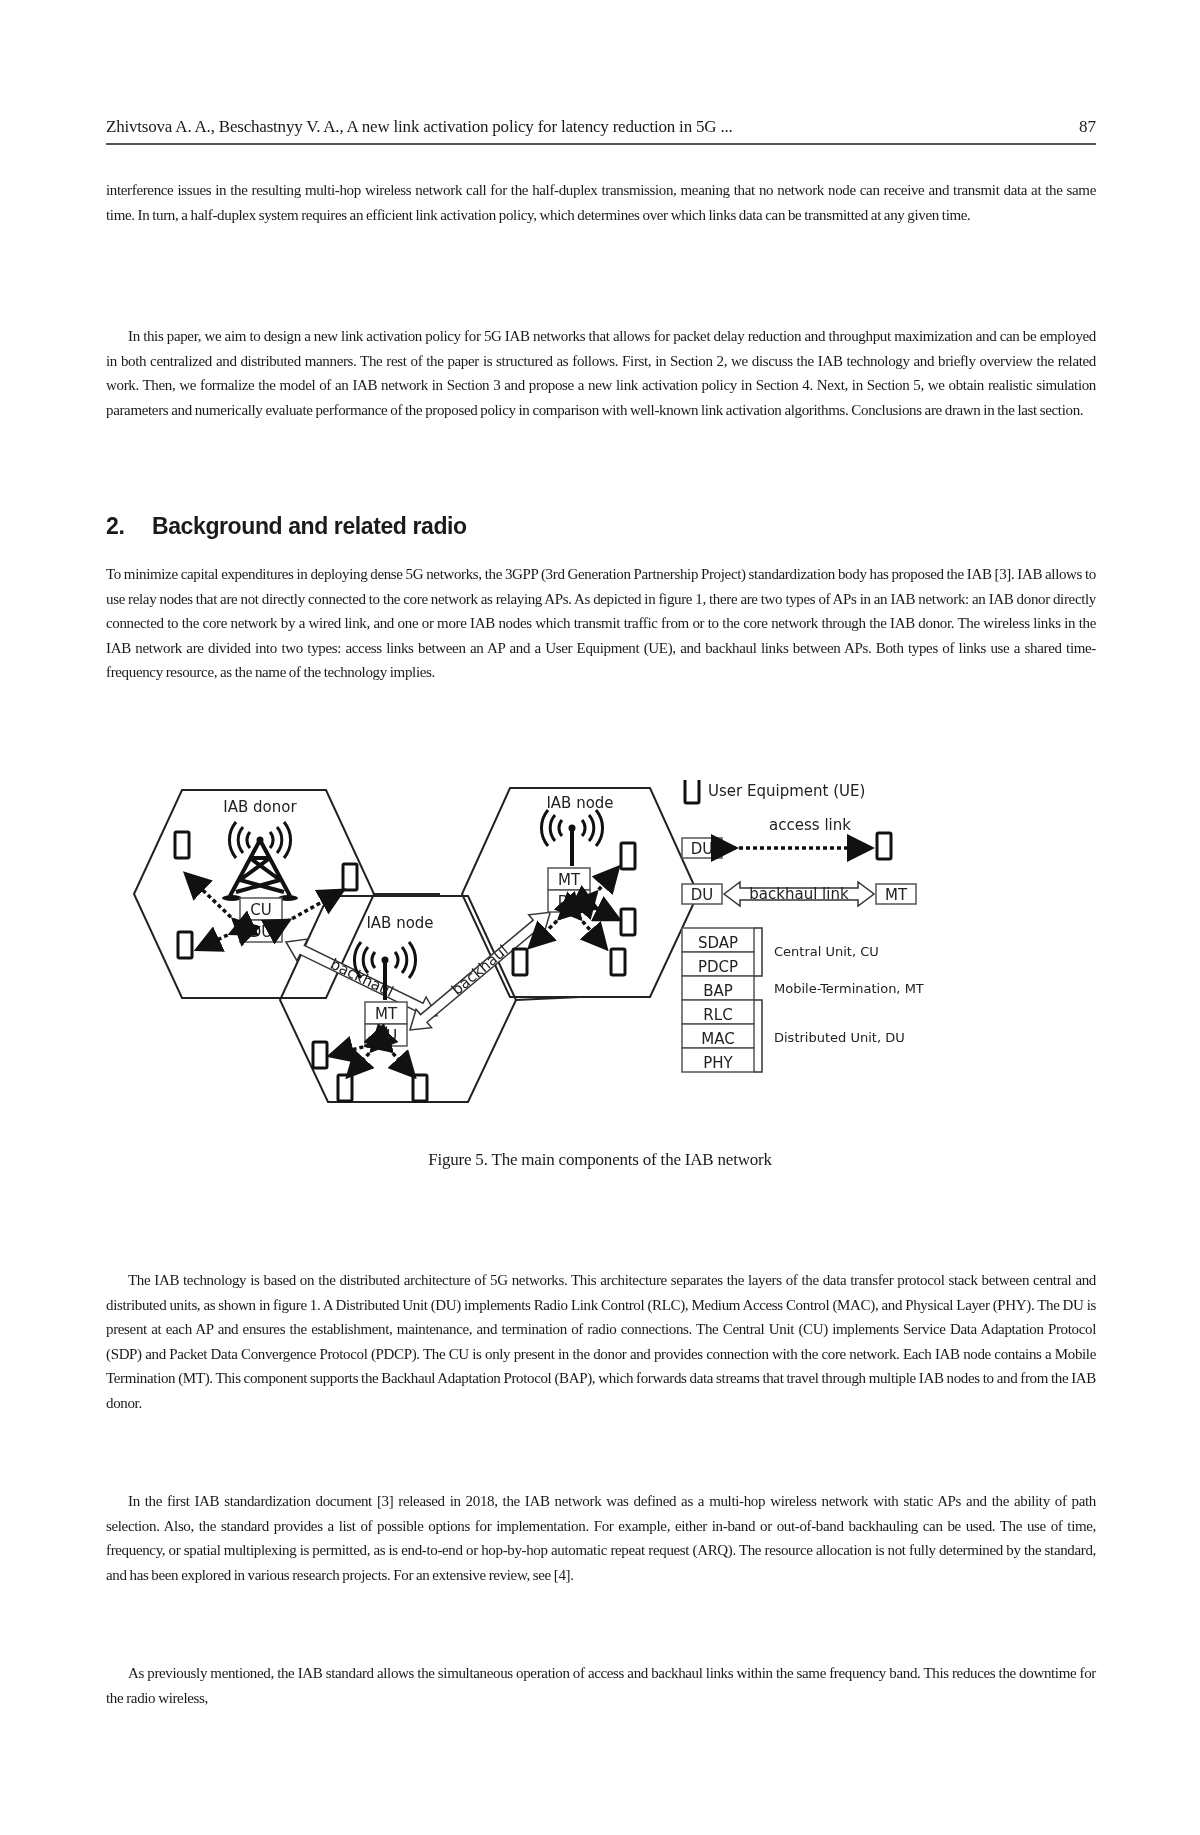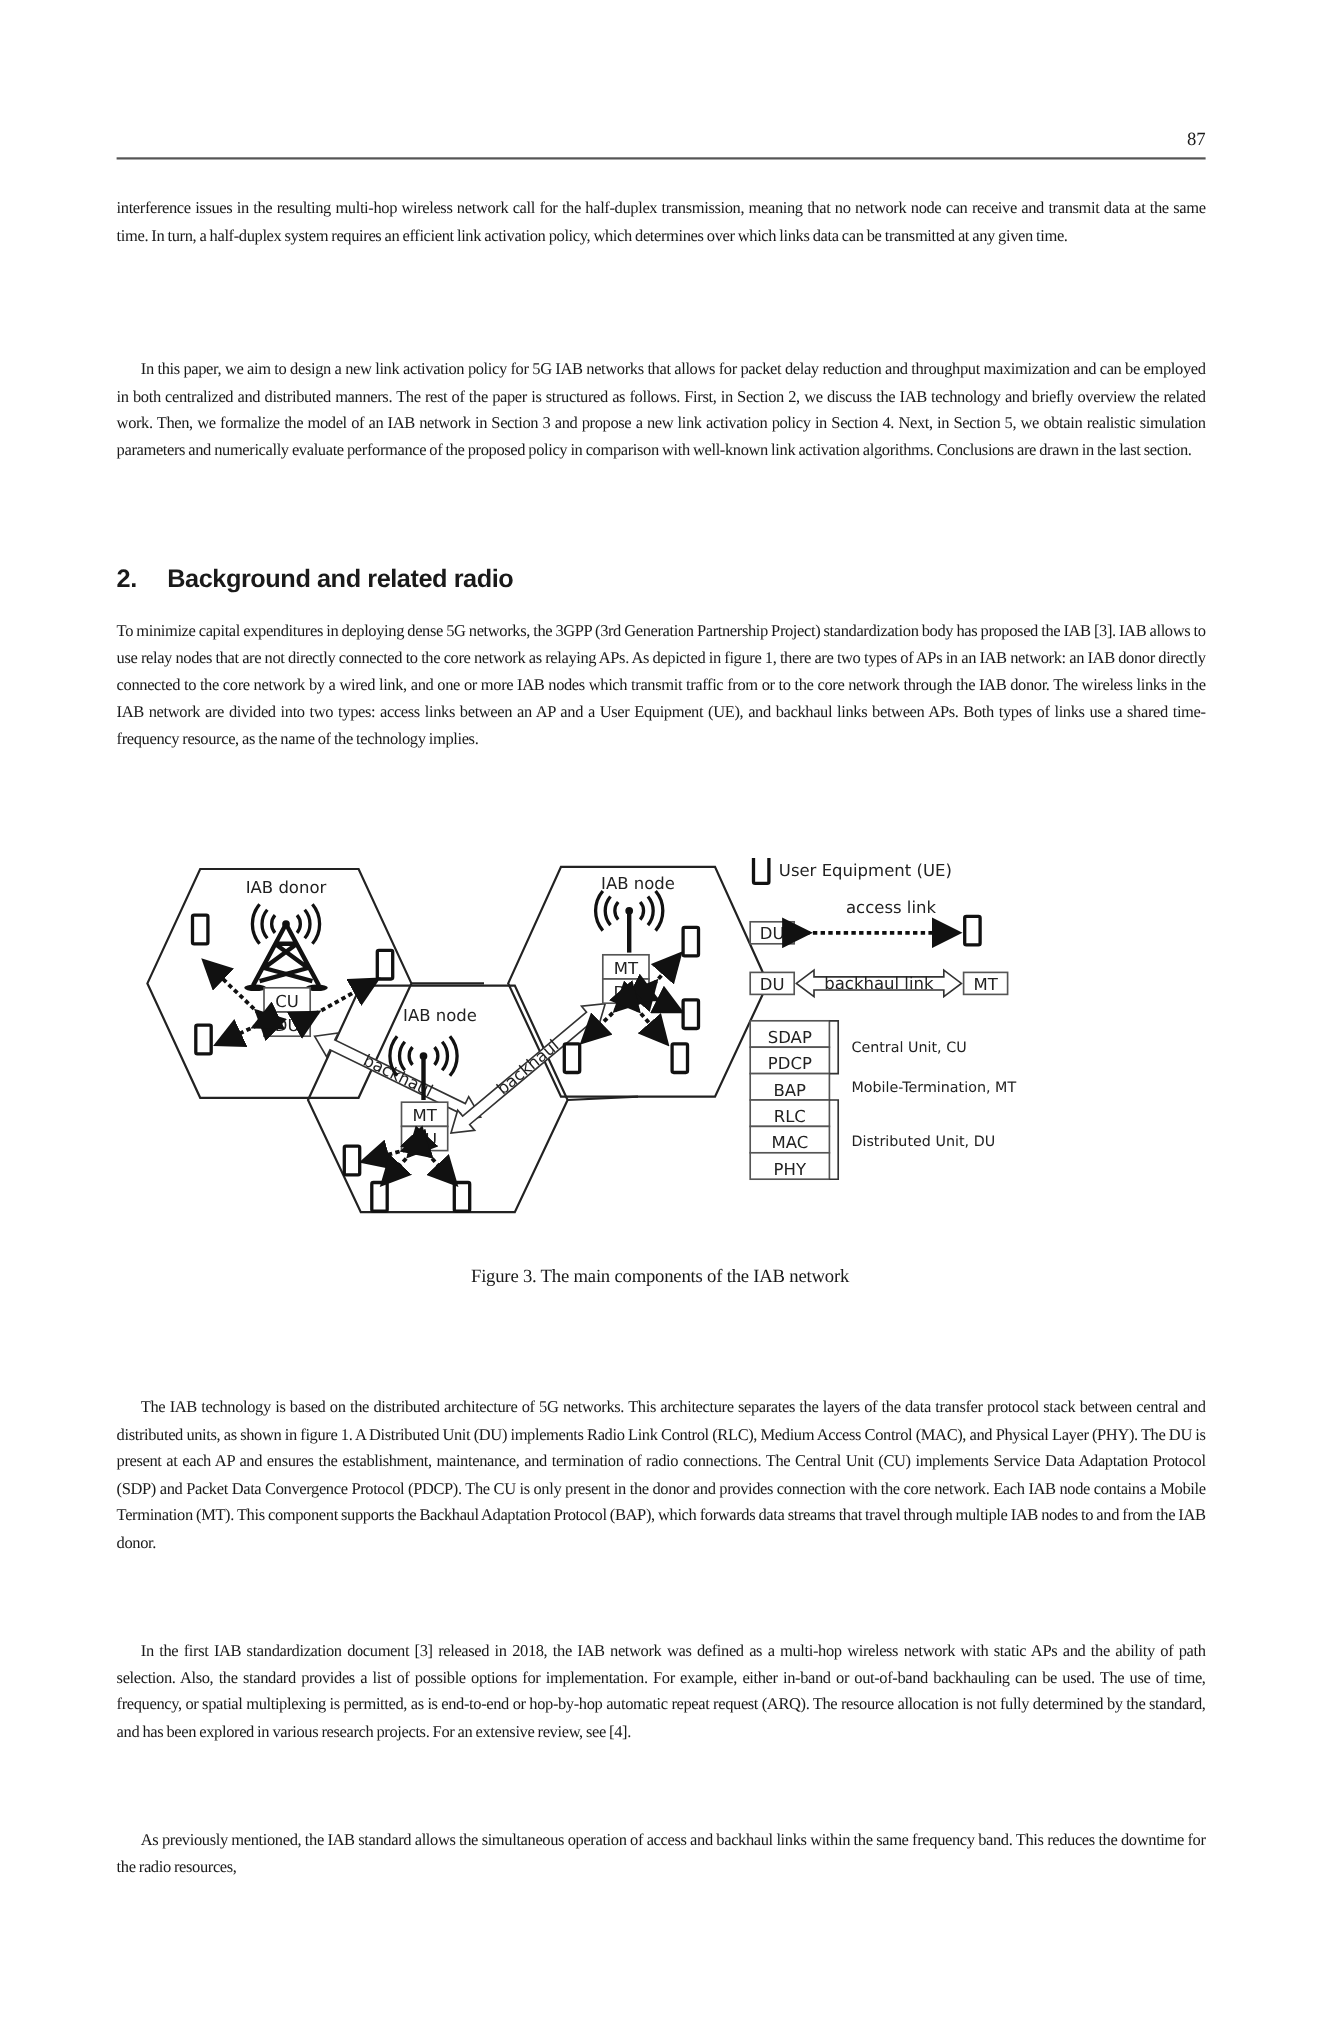--- a/index.html
+++ b/index.html
@@ -21,20 +21,21 @@
   .figure { position: absolute; left: 120px; top: 780px; width: 980px; height: 350px; }
   .figure svg { position: absolute; left: 0; top: 0; }
   .fig-text { font-family: "DejaVu Sans", "Liberation Sans", sans-serif; font-size: 15px; fill: #222; }
   .fig-text-sm { font-family: "DejaVu Sans", "Liberation Sans", sans-serif; font-size: 13px; fill: #222; }
   .caption { position: absolute; left: 0; width: 1200px; top: 1150px; text-align: center; font-size: 17px; letter-spacing: -0.2px; }
 </style>
 </head>
 <body>
 
 <div class="header">
+  <span class="header-title">Zhivtsova A. A., Beschastnyy V. A., A new link activation policy for latency reduction in 5G ...</span>
   <span class="header-page">87</span>
   <div class="header-rule"></div>
 </div>
 
 <p class="para" style="top:178px;">interference issues in the resulting multi-hop wireless network call for the half-duplex transmission, meaning that no network node can receive and transmit data at the same time. In turn, a half-duplex system requires an efficient link activation policy, which determines over which links data can be transmitted at any given time.</p>
 <p class="para indent" style="top:276px;">In this paper, we aim to design a new link activation policy for 5G IAB networks that allows for packet delay reduction and throughput maximization and can be employed in both centralized and distributed manners. The rest of the paper is structured as follows. First, in Section 2, we discuss the IAB technology and briefly overview the related work. Then, we formalize the model of an IAB network in Section 3 and propose a new link activation policy in Section 4. Next, in Section 5, we obtain realistic simulation parameters and numerically evaluate performance of the proposed policy in comparison with well-known link activation algorithms. Conclusions are drawn in the last section.</p>
 
 <h2 class="section-heading"><span class="num">2.</span><span>Background and related radio</span></h2>
 
 <p class="para" style="top:562px;">To minimize capital expenditures in deploying dense 5G networks, the 3GPP (3rd Generation Partnership Project) standardization body has proposed the IAB [3]. IAB allows to use relay nodes that are not directly connected to the core network as relaying APs. As depicted in figure 1, there are two types of APs in an IAB network: an IAB donor directly connected to the core network by a wired link, and one or more IAB nodes which transmit traffic from or to the core network through the IAB donor. The wireless links in the IAB network are divided into two types: access links between an AP and a User Equipment (UE), and backhaul links between APs. Both types of links use a shared time-frequency resource, as the name of the technology implies.</p>
@@ -163,17 +164,17 @@
     <text class="fig-text" x="598" y="264" text-anchor="middle">MAC</text>
     <text class="fig-text" x="598" y="288" text-anchor="middle">PHY</text>
     <path d="M634,148 L642,148 L642,196 L634,196" fill="none" stroke="#333" stroke-width="1.5"></path>
     <path d="M634,220 L642,220 L642,292 L634,292" fill="none" stroke="#333" stroke-width="1.5"></path>
     <text class="fig-text-sm" x="654" y="176">Central Unit, CU</text>
     <text class="fig-text-sm" x="654" y="213">Mobile-Termination, MT</text>
     <text class="fig-text-sm" x="654" y="262">Distributed Unit, DU</text>
   </svg>
 </div>
 
-<div class="caption">Figure 3. The main components of the IAB network</div>
+<div class="caption">Figure 5. The main components of the IAB network</div>
 
 <p class="para indent" style="top:1220px;">The IAB technology is based on the distributed architecture of 5G networks. This architecture separates the layers of the data transfer protocol stack between central and distributed units, as shown in figure 1. A Distributed Unit (DU) implements Radio Link Control (RLC), Medium Access Control (MAC), and Physical Layer (PHY). The DU is present at each AP and ensures the establishment, maintenance, and termination of radio connections. The Central Unit (CU) implements Service Data Adaptation Protocol (SDP) and Packet Data Convergence Protocol (PDCP). The CU is only present in the donor and provides connection with the core network.  Each IAB node contains a Mobile Termination (MT). This component supports the Backhaul Adaptation Protocol (BAP), which forwards data streams that travel through multiple IAB nodes to and from the IAB donor.</p>
 <p class="para indent" style="top:1441px;">In the first IAB standardization document [3] released in 2018, the IAB network was defined as a multi-hop wireless network with static APs and the ability of path selection. Also, the standard provides a list of possible options for implementation. For example, either in-band or out-of-band backhauling can be used. The use of time, frequency, or spatial multiplexing is permitted, as is end-to-end or hop-by-hop automatic repeat request (ARQ). The resource allocation is not fully determined by the standard, and has been explored in various research projects. For an extensive review, see [4].</p>
-<p class="para indent" style="top:1613px;">As previously mentioned, the IAB standard allows the simultaneous operation of access and backhaul links within the same frequency band. This reduces the downtime for the radio resources,</p>
+<p class="para indent" style="top:1613px;">As previously mentioned, the IAB standard allows the simultaneous operation of access and backhaul links within the same frequency band. This reduces the downtime for the radio wireless,</p>
 
 </body></html>

